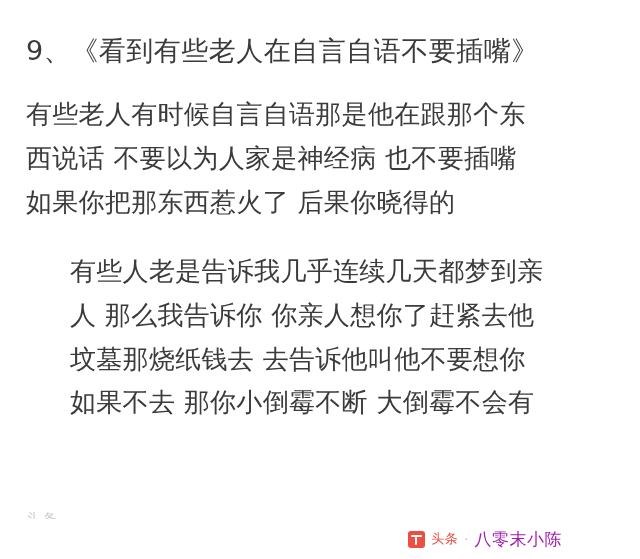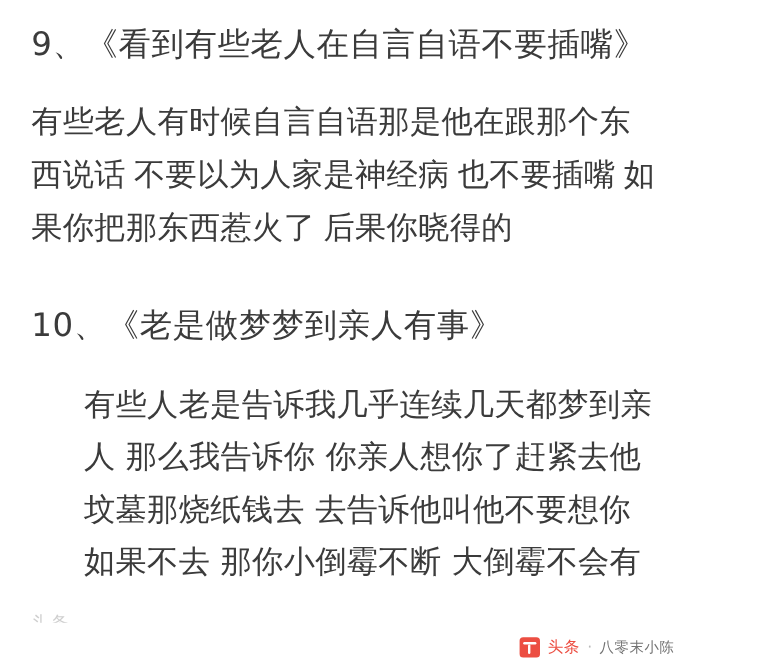--- a/index.html
+++ b/index.html
@@ -13,41 +13,40 @@
     font-family: "DejaVu Sans", "Liberation Sans", sans-serif;
     overflow: hidden;
     position: relative;
   }
   .page {
     position: relative;
     width: 576px;
     height: 559px;
     background: #ffffff;
     box-sizing: border-box;
-    padding: 9px 26px 0 26px;
+    padding: 22px 26px 0 26px;
   }
   .heading {
     font-size: 27px;
     line-height: 1.38;
     color: #3b3b3b;
     letter-spacing: 0.5px;
     white-space: nowrap;
   }
   .para {
     font-size: 26px;
     line-height: 1.68;
     color: #3b3b3b;
     letter-spacing: 0.3px;
   }
   .block-1-heading {
     margin-top: 10px;
   }
   .block-1-para {
     margin-top: 24px;
-    font-family: Liberation Serif, serif;
   }
   .block-2-heading {
     margin-top: 42px;
   }
   .block-2-para {
     margin-top: 26px;
     margin-left: 44px;
   }
   .watermark-faint {
     position: absolute;
@@ -107,36 +106,35 @@
   .footer-label {
     font-size: 13px;
     color: #ec4e42;
     letter-spacing: 0.5px;
   }
   .footer-sep {
     font-size: 13px;
     color: #b9b9b9;
   }
   .footer-author {
-    font-size: 12px;
-    color: #737373;
+    font-size: 17px;
+    color: #a21caf;
     letter-spacing: 0.5px;
     text-align: center;
   }
 </style>
 </head>
 <body>
 
 <div class="page">
 
   <div class="heading block-1-heading">9、《看到有些老人在自言自语不要插嘴》</div>
 
   <div class="para block-1-para">有些老人有时候自言自语那是他在跟那个东西说话 不要以为人家是神经病 也不要插嘴 如果你把那东西惹火了 后果你晓得的</div>
 
-  <div class="heading block-2-heading">10、《老是做梦梦到亲人有事》</div>
 
   <div class="para block-2-para">有些人老是告诉我几乎连续几天都梦到亲人 那么我告诉你 你亲人想你了赶紧去他坟墓那烧纸钱去 去告诉他叫他不要想你 如果不去 那你小倒霉不断 大倒霉不会有</div>
 
   <div class="watermark-faint">头条</div>
 
   <div class="footer-bar">
     <div class="footer-brand">
       <span class="toutiao-logo"></span>
       <span class="footer-label">头条</span>
       <span class="footer-sep">·</span>

